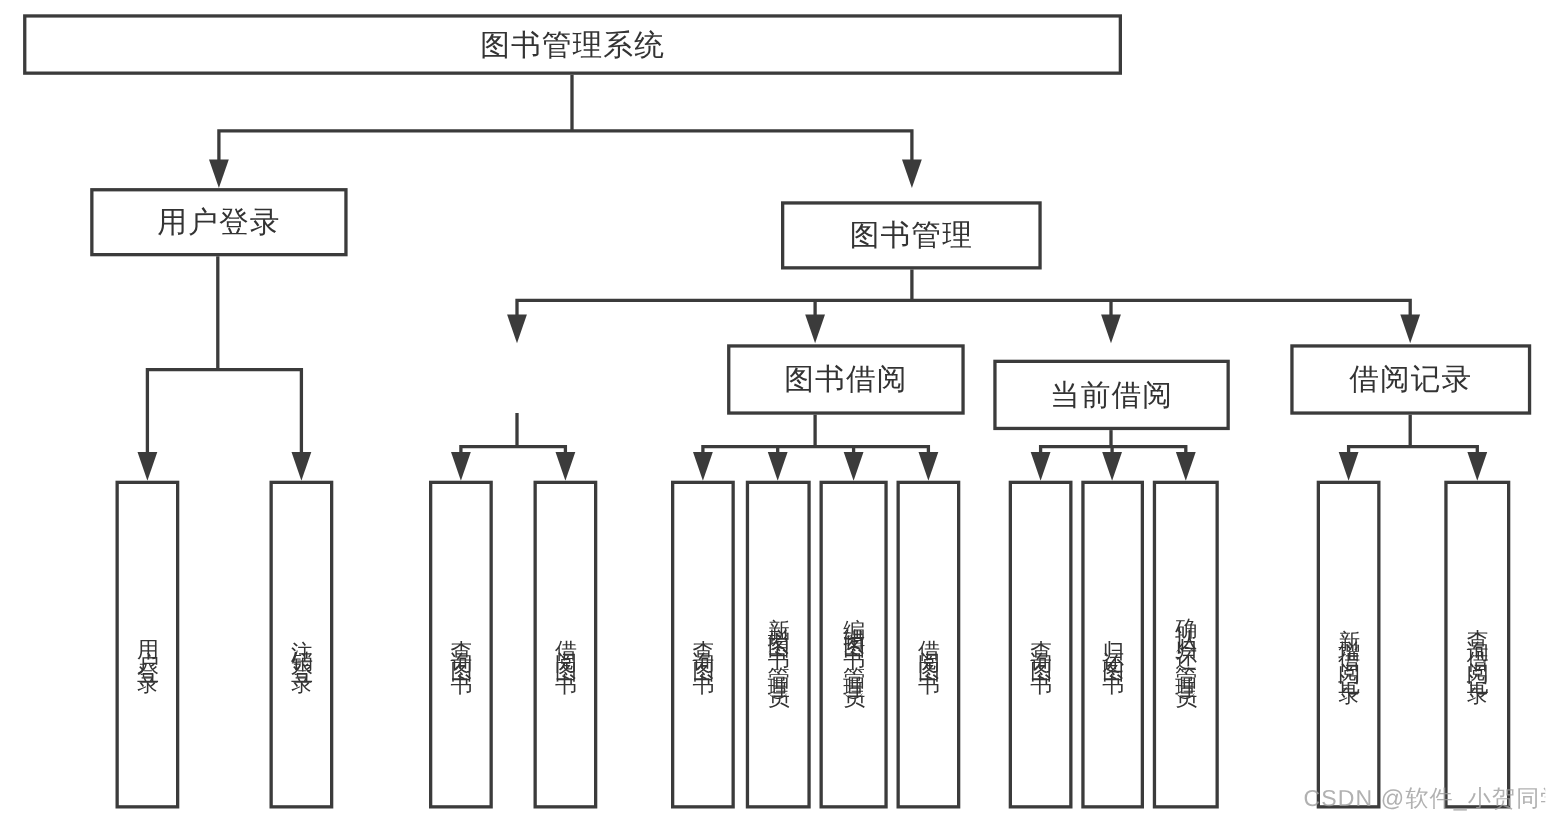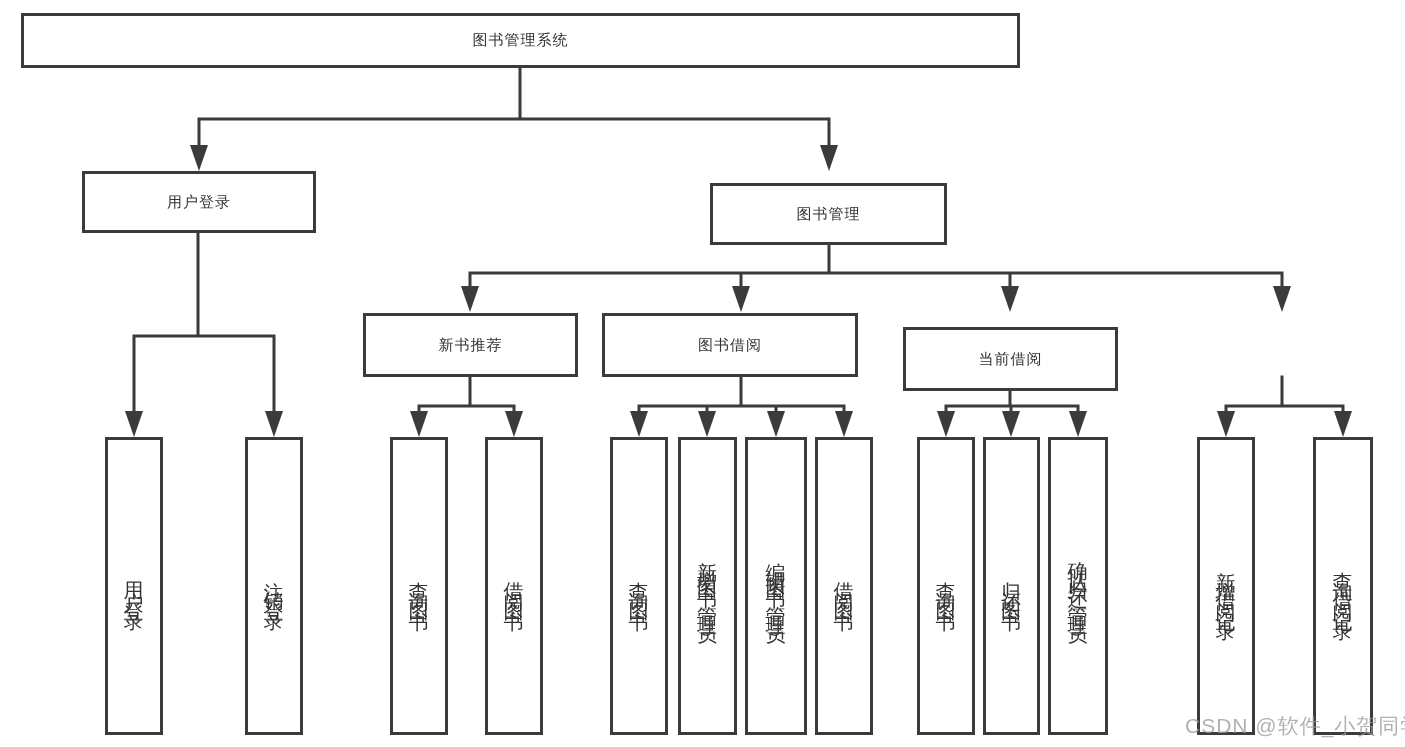--- a/index.html
+++ b/index.html
@@ -19,21 +19,21 @@
     z-index: 1;
   }
   .hnode {
     position: absolute;
     box-sizing: border-box;
     border: 3px solid #3b3b3b;
     background: #ffffff;
     display: flex;
     align-items: center;
     justify-content: center;
-    font-size: 15px;
+    font-size: 27px;
     letter-spacing: 1px;
     z-index: 2;
     white-space: nowrap;
   }
   .vnode {
     position: absolute;
     box-sizing: border-box;
     border: 3px solid #3b3b3b;
     background: #ffffff;
     display: flex;
@@ -103,28 +103,28 @@
     <span>图书管理系统</span>
   </div>
 
   <div class="hnode" style="left:82px; top:171px; width:234px; height:62px;">
     <span>用户登录</span>
   </div>
   <div class="hnode" style="left:710px; top:171px; width:237px; height:62px;margin-top:12px;">
     <span>图书管理</span>
   </div>
 
-  <div class="hnode" style="left:363px; top:313px; width:215px; height:64px;">
-    <span>新书推荐</span>
-  </div>
-  <div class="hnode" style="left:602px; top:313px; width:256px; height:64px;">
+  <div class="hnode" style="left:661px; top:313px; width:216px; height:64px;">
     <span>图书借阅</span>
   </div>
   <div class="hnode" style="left:903px; top:327px; width:215px; height:64px;">
     <span>当前借阅</span>
+  </div>
+  <div class="hnode" style="left:1173px; top:313px; width:219px; height:64px;">
+    <span>借阅记录</span>
   </div>
 
   <div class="vnode" style="left:105px; top:437px; width:58px; height:298px;">
     <span>用户登录</span>
   </div>
   <div class="vnode" style="left:245px; top:437px; width:58px; height:298px;">
     <span>注销登录</span>
   </div>
 
   <div class="vnode" style="left:390px; top:437px; width:58px; height:298px;">

